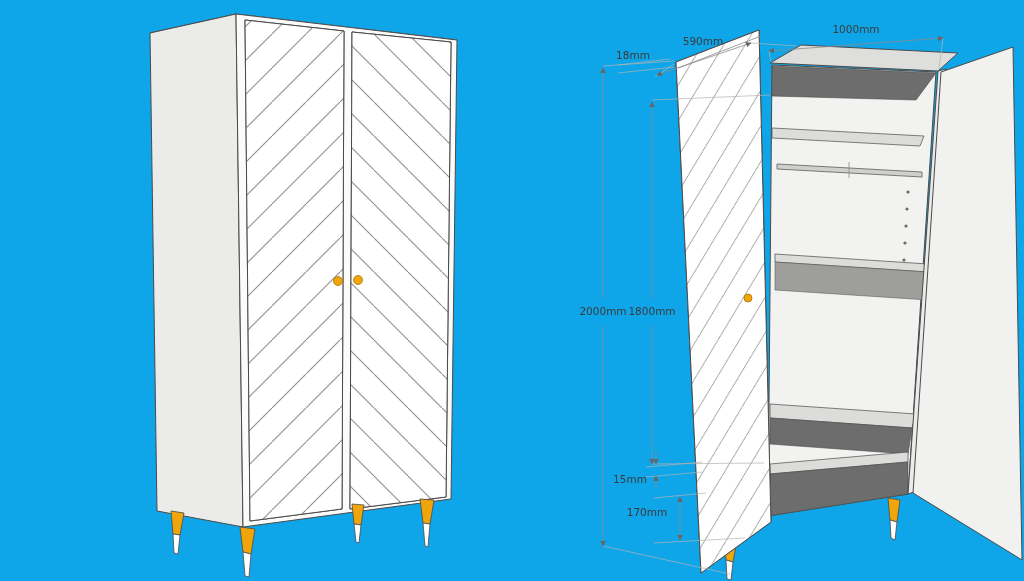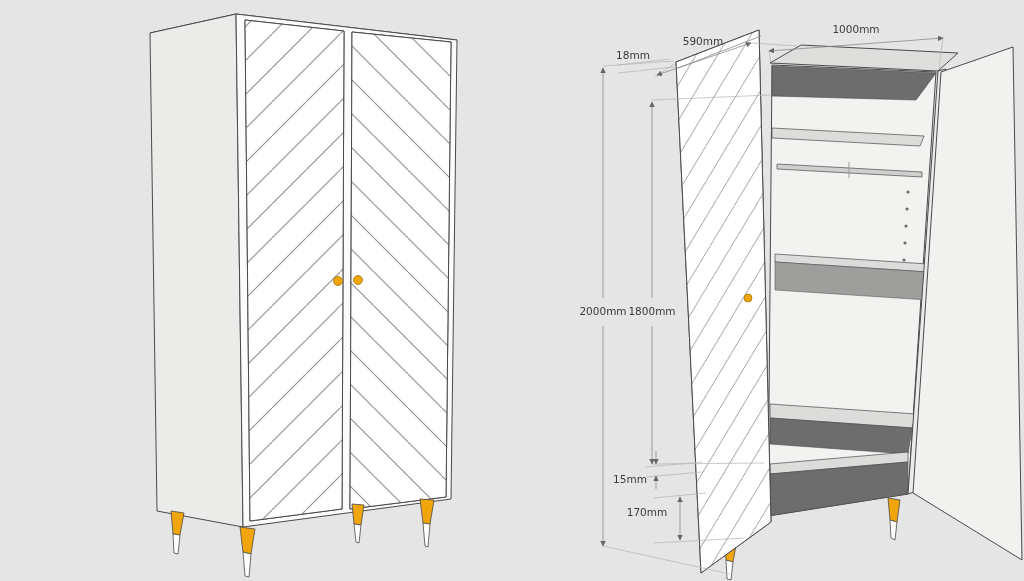--- a/index.html
+++ b/index.html
@@ -1,16 +1,16 @@
 <!DOCTYPE html>
 <html><head>
 <meta charset="utf-8">
 <style>
   html,body{margin:0;padding:0;background:#ffffff;}
-  .stage{position:relative;width:1024px;height:581px;background:#e5e5e5;overflow:hidden;
+  .stage{position:relative;width:1024px;height:581px;background:#0ea5e9;overflow:hidden;
          font-family:"DejaVu Sans", sans-serif;}
   svg{display:block;}
   svg text{font-family:"DejaVu Sans", sans-serif;font-size:10.5px;fill:#3b3b3b;}
   .panel{fill:#ebebe9;stroke:#4a4a4a;stroke-width:1;stroke-linejoin:round;}
   .panel-light{fill:#fbfbfa;stroke:#4a4a4a;stroke-width:1;stroke-linejoin:round;}
   .panel-top{fill:#dededc;stroke:#4a4a4a;stroke-width:1;stroke-linejoin:round;}
   .interior-back{fill:#f2f2f0;stroke:#4a4a4a;stroke-width:1;stroke-linejoin:round;}
   .dark{fill:#6d6d6d;stroke:#4a4a4a;stroke-width:.6;}
   .mid{fill:#9e9e9c;stroke:#4a4a4a;stroke-width:.5;}
   .sliver{fill:#dcdcda;stroke:#4a4a4a;stroke-width:.7;}

